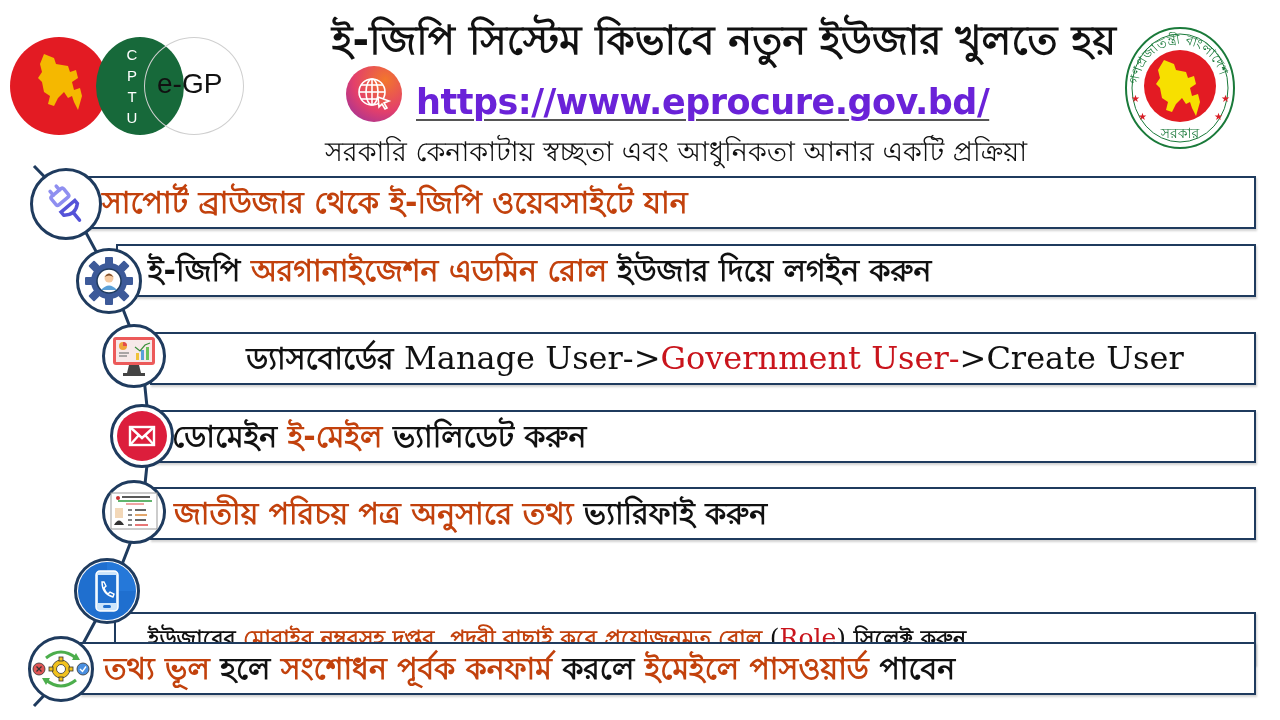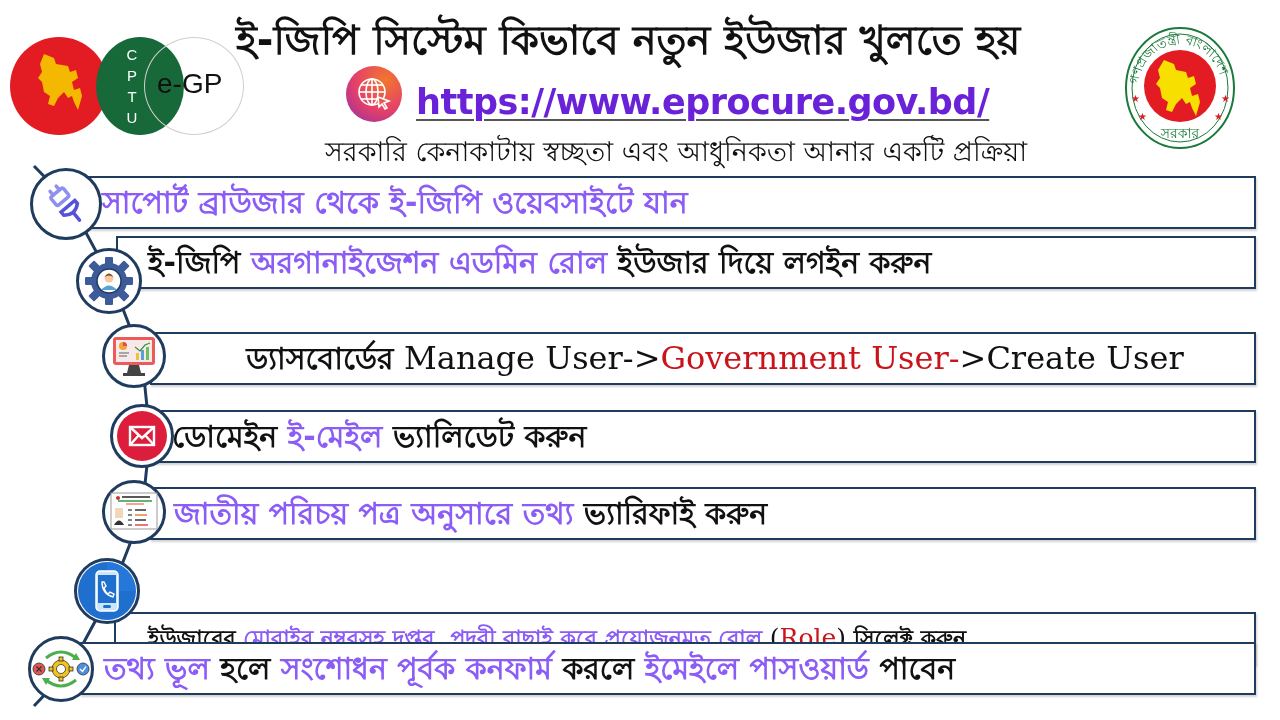--- a/index.html
+++ b/index.html
@@ -11,34 +11,34 @@
   .circle-red { position: absolute; left: 2px; top: 1px; width: 98px; height: 98px; border-radius: 50%; background: #e31b23; }
   .circle-green { position: absolute; left: 88px; top: 1px; width: 88px; height: 98px; border-radius: 50%; background: #17693a; }
   .circle-white { position: absolute; left: 136px; top: 1px; width: 100px; height: 98px; border-radius: 50%; border: 1.5px solid #cfcfcf; background: transparent; }
   .cptu { position: absolute; left: 114px; top: 8px; width: 20px; color: #fff; font-family: "Liberation Sans", sans-serif; font-size: 15px; line-height: 21px; text-align: center; }
   .egp { position: absolute; left: 149px; top: 32px; font-family: "Liberation Sans", sans-serif; font-size: 28px; color: #111; letter-spacing: 0px; }
   .map-left { position: absolute; left: 26px; top: 16px; }
 
   .logo-right { position: absolute; left: 1120px; top: 20px; width: 120px; height: 134px; }
 
   
-  .title { position: absolute; left: 236px; top: 14px; width: 880px; text-align: left; font-size: 40px; font-weight: bold; line-height: 52px; white-space: nowrap; color: #111; }
+  .title { position: absolute; left: 236px; top: 14px; width: 880px; text-align: right; font-size: 40px; font-weight: bold; line-height: 52px; white-space: nowrap; color: #111; }
   .url-row { position: absolute; left: 346px; top: 66px; height: 56px; display: flex; align-items: flex-end; }
   .globe { width: 56px; height: 56px; border-radius: 50%; background: radial-gradient(circle at 70% 25%, #f2772c 0%, #e33f6b 55%, #8e2fa6 100%); display: flex; align-items: center; justify-content: center; margin-right: 14px; }
   .url { font-family: "DejaVu Sans", sans-serif; font-weight: bold; font-size: 35px; color: #6a22d8; text-decoration: underline; text-decoration-thickness: 2px; text-underline-offset: 5px; text-decoration-color: #555; letter-spacing: -0.5px; }
   .subtitle { position: absolute; left: 236px; top: 132px; width: 880px; text-align: center; font-size: 27px; color: #111; line-height: 40px; white-space: nowrap; }
 
   
   .timeline { position: absolute; left: 0; top: 0; width: 1280px; height: 720px; pointer-events: none; }
 
   
   .step { position: absolute; right: 24px; height: 53px; border: 2.5px solid #1f3b5e; background: #fff; box-shadow: 1px 2px 2px rgba(0,0,0,0.18); display: flex; align-items: center; white-space: nowrap; overflow: hidden; }
   .step .txt { font-size: 30px; font-weight: bold; line-height: 48px; color: #111; padding-left: 0px; }
   .step.small .txt { font-size: 22px; }
-  .step .txt .red { color: #8b5cf6; }
+  .step .txt .red { color: #c2410c; }
   .step .txt .serif { font-family: "DejaVu Serif", "Liberation Serif", serif; font-weight: normal; font-size: 32px; }
   .step.small .txt .serif { font-size: 25px; }
   .step .txt .serif.red { color: #c9141c; }
 
   .icon-circle { position: absolute; border-radius: 50%; border: 3px solid #1f3b5e; background: #fff; display: flex; align-items: center; justify-content: center; z-index: 3; }
 </style>
 </head>
 <body>
 
 <svg class="timeline" viewBox="0 0 1280 720">
@@ -108,21 +108,21 @@
     <g transform="rotate(-40 23 23)" fill="none" stroke="#5553d8" stroke-width="3.5" stroke-linecap="round">
       <rect x="15" y="8" width="16" height="11" rx="2" stroke="#8f8ff0"></rect>
       <line x1="19" y1="3" x2="19" y2="8" stroke="#8f8ff0"></line>
       <line x1="27" y1="3" x2="27" y2="8" stroke="#8f8ff0"></line>
       <path d="M14,26 L32,26 L32,30 Q23,38 14,30 Z"></path>
       <line x1="23" y1="35" x2="23" y2="44"></line>
     </g>
   </svg>
 </div>
 
-<div class="step" style="top:236px; left:116px;align-items:flex-end;">
+<div class="step" style="top:244px; left:116px;align-items:flex-end;">
   <div class="txt" style="padding-left:30px;">
     <span>ই-জিপি </span><span class="red">অরগানাইজেশন এডমিন রোল</span><span> ইউজার দিয়ে লগইন করুন</span>
   </div>
 </div>
 <div class="icon-circle" style="left:76px; top:248px; width:66px; height:66px;">
   <svg width="52" height="52" viewBox="0 0 52 52">
     <g fill="#3d5a99">
       <circle cx="26" cy="26" r="18"></circle>
       <rect x="22" y="2" width="8" height="8" rx="1"></rect>
       <rect x="22" y="42" width="8" height="8" rx="1"></rect>

